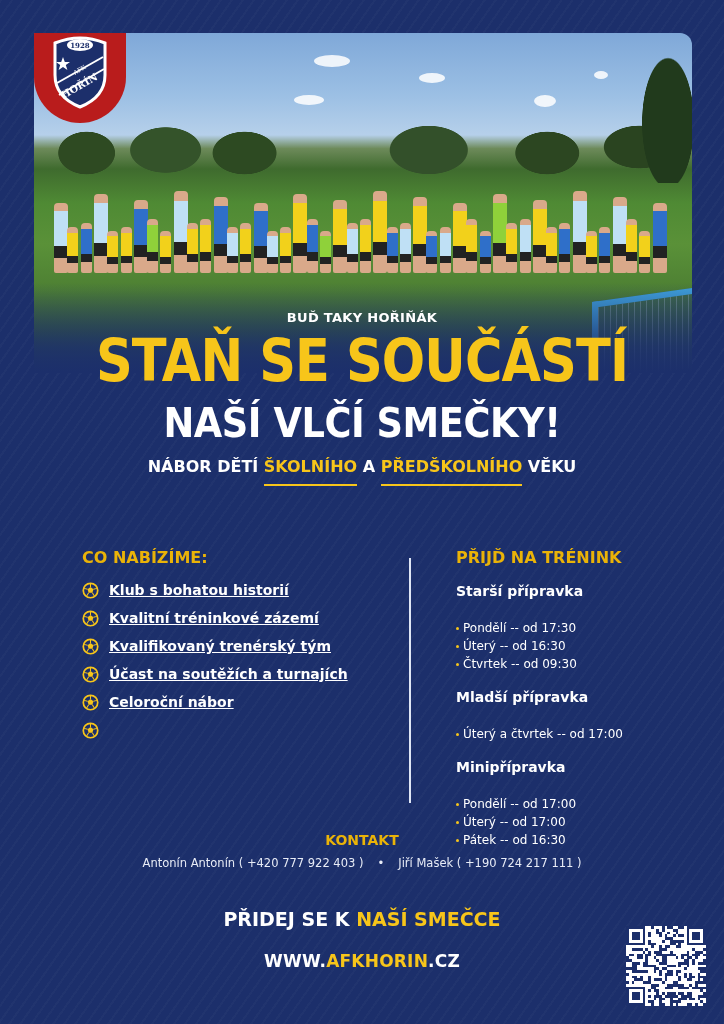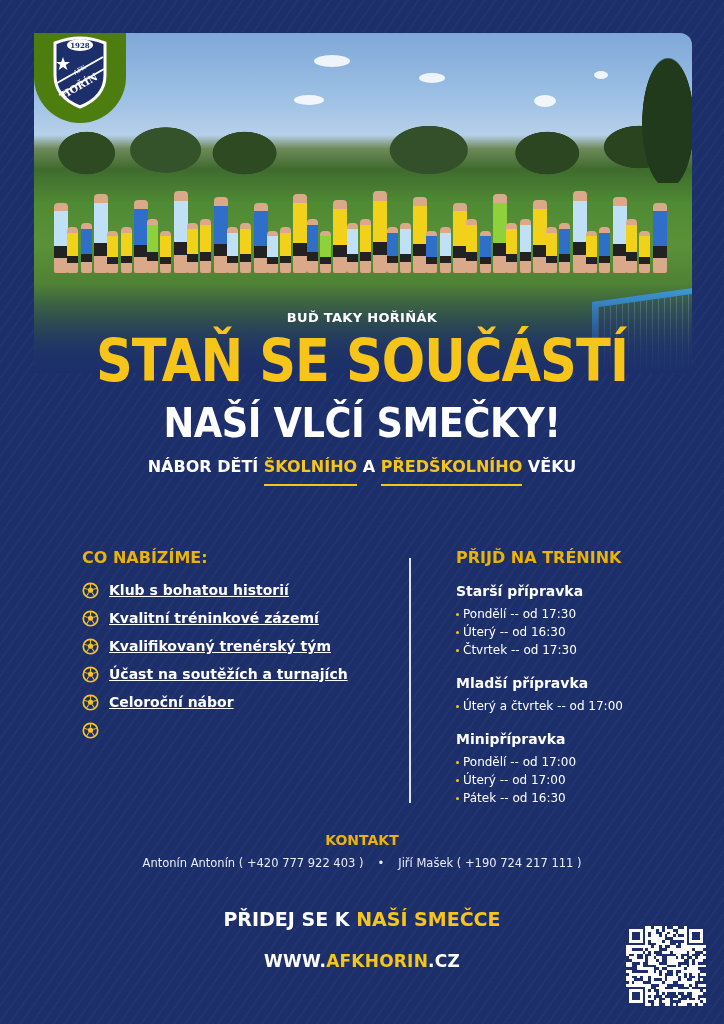--- a/index.html
+++ b/index.html
@@ -30,21 +30,21 @@
   .person { position: absolute; bottom: 0; border-radius: 4px 4px 2px 2px; }
   .photo .goal { position: absolute; right: 0; top: 262px; width: 100px; height: 80px;
     border-top: 6px solid #3fa0dc; border-left: 6px solid #3fa0dc;
     background: repeating-linear-gradient(90deg, rgba(180,200,220,0.35) 0 1px, transparent 1px 6px), rgba(40,70,110,0.35);
     transform: skewY(-8deg); }
   .photo .fade { position: absolute; left: 0; bottom: 0; width: 100%; height: 90px;
     background: linear-gradient(180deg, rgba(28,47,107,0) 0%, rgba(28,47,107,0.8) 70%, #1c2f6b 100%); }
 
   .badge {
     position: absolute; left: 34px; top: 33px; width: 92px; height: 90px;
-    background: #4d7c0f; border-radius: 0 0 46px 46px;
+    background: #b91c1c; border-radius: 0 0 46px 46px;
     display: flex; align-items: flex-start; justify-content: center; padding-top: 2px;
   }
   .badge svg { width: 62px; height: 74px; }
 
   .headline-wrap { position: absolute; left: 0; top: 310px; width: 724px; text-align: center; }
   .kicker { font-weight: bold; font-size: 13px; letter-spacing: 0.3px; color: #fff; }
   .title-yellow { margin-top: 4px; font-family: "DejaVu Sans", sans-serif; font-weight: bold;
     font-size: 58px; color: #f7c51a; letter-spacing: -1px; line-height: 64px; transform: scaleX(0.88); }
   .title-white { font-weight: bold; font-size: 40px; color: #fff; line-height: 48px; letter-spacing: -0.5px; transform: scaleX(0.92); margin-top: 6px; }
   .subline { margin-top: 10px; font-weight: bold; font-size: 16px; color: #fff; }
@@ -56,21 +56,21 @@
   .offer ul { list-style: none; margin-top: 12px; }
   .offer li { display: flex; align-items: flex-start; font-weight: bold; font-size: 14px; line-height: 22px; margin-bottom: 6px; text-decoration: underline; }
   .offer li .ball { flex: none; width: 17px; height: 17px; margin-top: 3px; margin-right: 10px; }
   .offer li .hl { color: #f7c51a; }
 
   .divider { position: absolute; left: 409px; top: 558px; width: 2px; height: 245px; background: #dfe6f5; }
 
   .training { position: absolute; left: 456px; top: 548px; width: 230px; }
   .group { margin-top: 14px; }
   .group-title { font-weight: bold; font-size: 14px; line-height: 20px; }
-  .group ul { list-style: none; margin-top: 4px; }
+  .group ul { list-style: none; margin-top: 18px; }
   .group li { font-size: 12px; line-height: 18px; color: #fff; }
   .group li .dot { display: inline-block; width: 3px; height: 3px; border-radius: 50%; background: #f7c51a; vertical-align: middle; margin-right: 4px; }
 
   .contact { position: absolute; left: 0; top: 832px; width: 724px; text-align: center; }
   .contact .sec-title { font-size: 14px; }
   .contact-line { margin-top: 8px; font-size: 11.5px; color: #e8ecf6; }
   .contact-line .sep { margin: 0 14px; }
 
   .cta { position: absolute; left: 0; top: 905px; width: 724px; text-align: center; }
   .cta-line { font-weight: bold; font-size: 19px; line-height: 28px; }
@@ -222,21 +222,21 @@
 <div class="divider"></div>
 
 <div class="training">
   <div class="sec-title">PŘIJĎ NA TRÉNINK</div>
   <div id="training-groups">
       <div class="group">
         <div class="group-title">Starší přípravka</div>
         <ul>
           <li><span class="dot"></span><span>Pondělí -- od 17:30</span></li>
           <li><span class="dot"></span><span>Úterý -- od 16:30</span></li>
-          <li><span class="dot"></span><span>Čtvrtek -- od 17:30</span></li>
+          <li><span class="dot"></span><span>Čtvrtek -- od 09:30</span></li>
         </ul>
       </div>
       <div class="group">
         <div class="group-title">Mladší přípravka</div>
         <ul>
           <li><span class="dot"></span><span>Úterý a čtvrtek -- od 17:00</span></li>
         </ul>
       </div>
       <div class="group">
         <div class="group-title">Minipřípravka</div>

